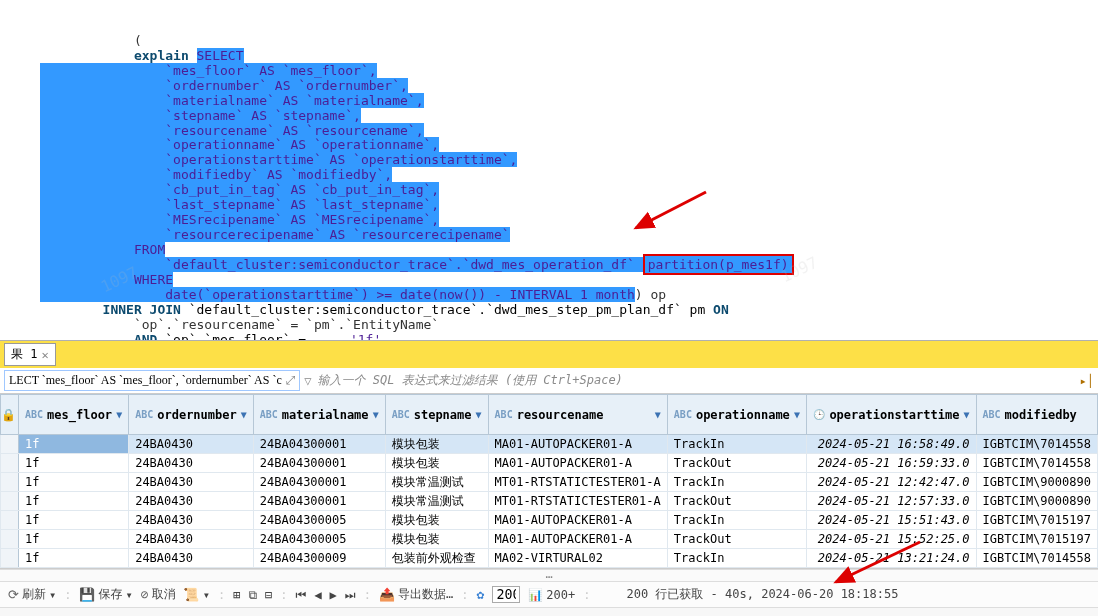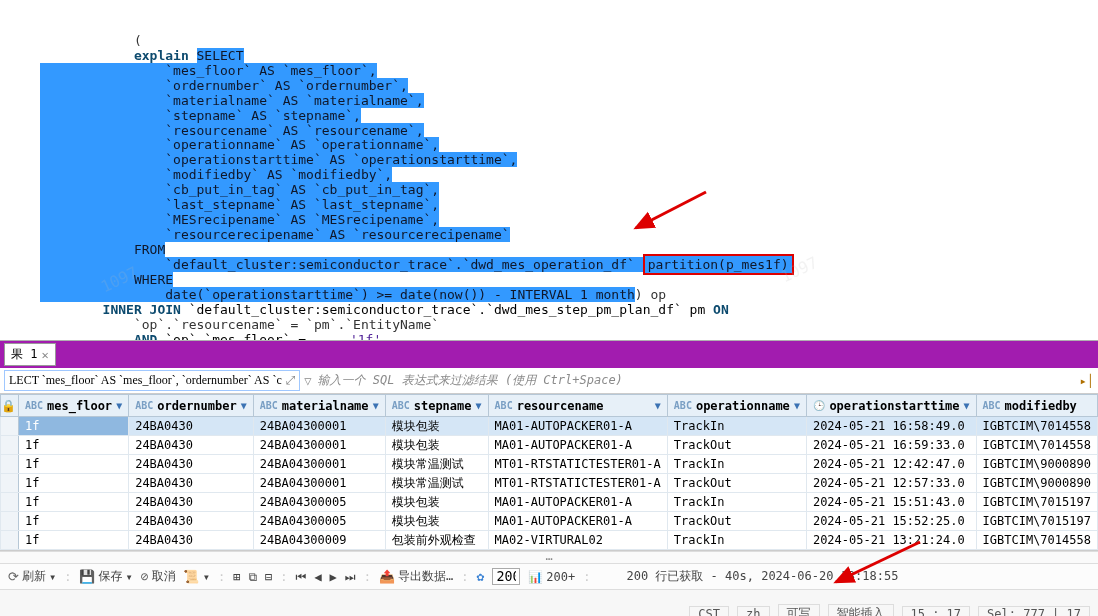--- a/index.html
+++ b/index.html
@@ -1,43 +1,43 @@
 <!DOCTYPE html>
 <html><head>
 <meta charset="utf-8">
 <style>
 * { margin:0; padding:0; box-sizing:border-box; font-family: Consolas, Monaco, monospace; }
 body { width:1098px; height:616px; background:#fff; overflow:hidden; font-size:12px; }
 .editor-pane { height:340px; background:#fff; overflow:hidden; position:relative; }
 .code { padding:4px 0 4px 40px; font-size:13px; line-height:1.15; white-space:pre; position:relative; }
-.sel { background:#3399ff; color:#0f172a; display:inline; }
+.sel { background:#3399ff; color:#4c1d95; display:inline; }
 .kw { color:#0c4a6e; font-weight:bold; }
 .dk { color:#333; }
 .str { color:#4c1d95;margin-left:36px; }
 .hl-box { display:inline; border:2px solid #d00; padding:1px 3px; }
-.tabs { background:#a21caf; border-top:1px solid #b0b0b0; display:flex; align-items:center; padding:2px 4px; font-family:Tahoma,Arial; font-size:12px; }
+.tabs { background:#fde047; border-top:1px solid #b0b0b0; display:flex; align-items:center; padding:2px 4px; font-family:Tahoma,Arial; font-size:12px; }
 .tab { background:#fff; border:1px solid #999; padding:2px 6px; display:flex; align-items:center; gap:4px; }
 .tab-close { color:#888; cursor:pointer; }
 .filter-row { display:flex; align-items:center; padding:2px 4px; gap:4px; border-bottom:1px solid #ccc; font-family:Tahoma,Arial; }
 .filter-box { display:flex; gap:4px; border:1px solid #a0c8ff; padding:2px 4px; }
 .filter-label { font-family:Consolas; }
 .filter-input-zone { flex:1; display:flex; align-items:center; gap:6px; font-style:italic; color:#8a8a8a; }
 .maximize { color:#888; }
 .grid { overflow:auto; border-bottom:1px solid #ccc; }
 .grid table { border-collapse:collapse; width:100%; font-family:Tahoma,Arial; font-size:12px; }
 .grid thead th { background:#e7f0f8; border:1px solid #b6c7d6; padding:0; text-align:left; height:22px; }
-.col-head { display:flex; align-items:center; padding:0 6px; gap:4px; height:20px; cursor:pointer; }
+.col-head { display:flex; align-items:center; padding:0 6px; gap:4px; height:39px; cursor:pointer; }
 .lock-head { width:16px; color:#d6a600; text-align:center; }
 .type-ico { color:#7a9fc4; font-size:10px; font-weight:bold; }
 .arrow { color:#3b72b3; font-size:10px; margin-left:auto; }
 .grid tbody tr { height:19px; }
 .grid tbody tr.sel-row { background:#d5e6f6; }
 .grid tbody td { border:1px solid #e0e8ef; padding:0 6px; white-space:nowrap; overflow:hidden; }
 .grid tbody td.rownum { background:#f0f4f8; width:18px; border-right:1px solid #b6c7d6; }
-.r-align { text-align:left; }
+.r-align { text-align:right;font-style:italic; }
 .sel-cell { background:#8fb8e0 !important; color:#fff; }
 .arrow-row { height:12px; text-align:center; color:#888; background:#fafafa; border-top:1px solid #ddd; user-select:none; }
 .toolbar { display:flex; align-items:center; gap:8px; padding:4px 8px; background:#fcfcfc; border-top:1px solid #ddd; font-family:Tahoma,Arial; font-size:12px; color:#444; }
 .tb-btn { display:flex; align-items:center; gap:3px; cursor:pointer; }
 .tb-ico { font-size:13px; color:#666; }
 .tb-sep { color:#ccc; }
 .tb-input { width:28px; border:1px solid #aaa; padding:0 3px; text-align:left; }
 .status { display:flex; align-items:center; gap:8px; padding:14px 8px; background:#f7f7f7; border-top:1px solid #ddd; font-family:Tahoma,Arial; font-size:12px; color:#555; }
 .status .box { border:1px solid #ddd; padding:0 8px; }
 svg.arrow-svg { position:absolute; top:0; left:0; pointer-events:none; }

